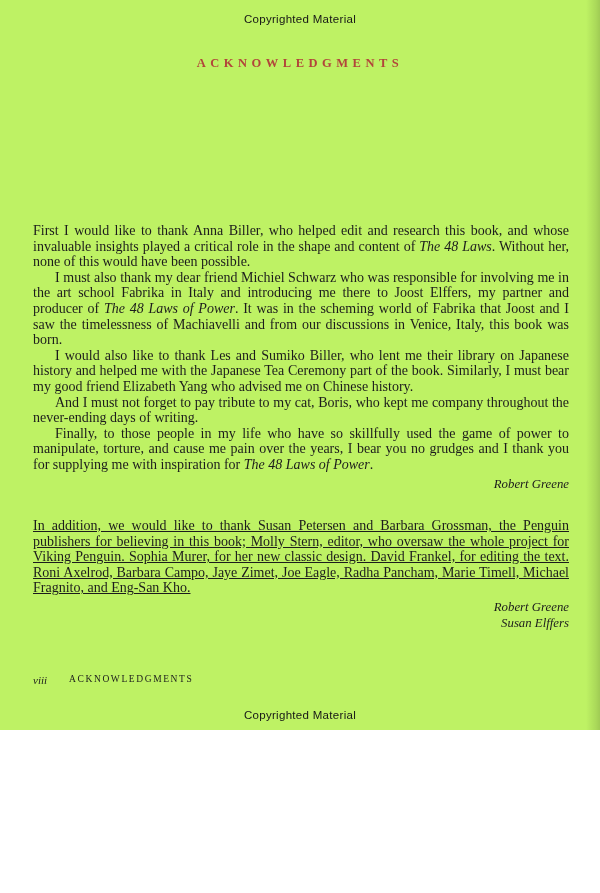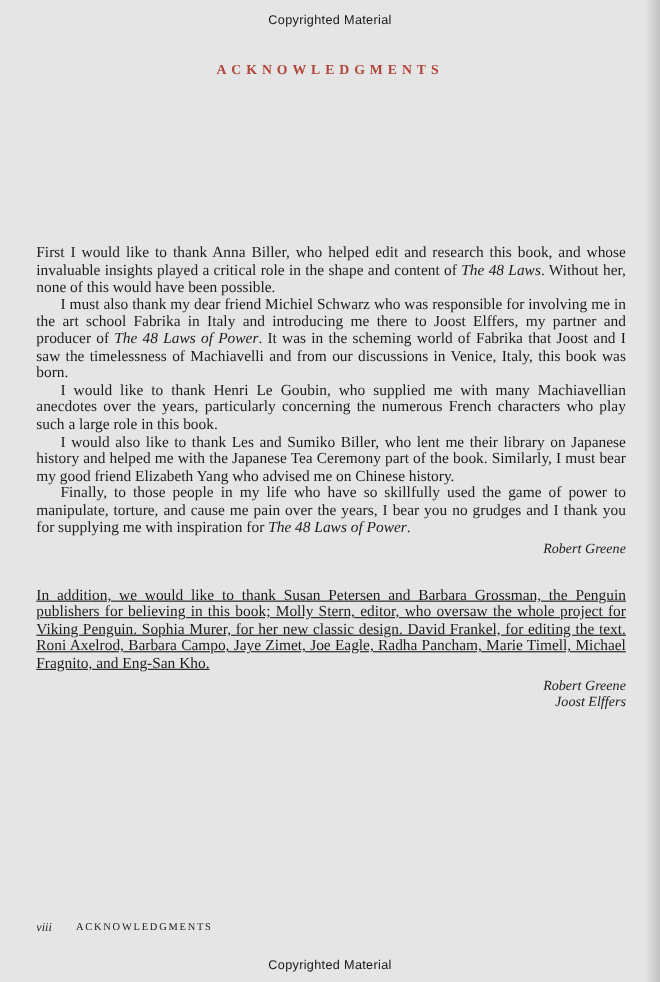--- a/index.html
+++ b/index.html
@@ -5,23 +5,23 @@
   * { margin: 0; padding: 0; box-sizing: border-box; }
 
   html, body {
     background: #ffffff;
     font-family: "Liberation Serif", serif;
   }
 
   .page {
     position: relative;
     width: 600px;
-    height: 893px;
+    height: 730px;
     margin: 0 auto;
-    background: #e5e5e5;
+    background: #bef264;
     color: #1c1c1c;
     overflow: hidden;
   }
 
   
   .scan-edge {
     position: absolute;
     top: 0; right: 0; bottom: 0;
     width: 14px;
     background: linear-gradient(to right, rgba(0,0,0,0) 0%, rgba(0,0,0,0.10) 70%, rgba(0,0,0,0.16) 100%);
@@ -83,21 +83,21 @@
     font-size: 12.8px;
     line-height: 15.6px;
     color: #1c1c1c;
   }
 
   .footer {
     position: absolute;
     left: 33px;
     bottom: 44px;
     display: flex;
-    align-items: center;
+    align-items: flex-start;
     gap: 22px;
   }
   .footer .page-number {
     font-style: italic;
     font-size: 11px;
     color: #1c1c1c;
   }
   .footer .section-title {
     font-size: 9.5px;
     letter-spacing: 1.6px;
@@ -113,34 +113,34 @@
 
   <div class="copyright-line copyright-top">Copyrighted Material</div>
 
   <div class="heading" style="color: rgb(178, 69, 58);">ACKNOWLEDGMENTS</div>
 
   <div class="body-block">
 
     <div>
         <p class="para"><span>First I would like to thank Anna Biller, who helped edit and research this book, and whose invaluable insights played a critical role in the shape and content of </span><em>The 48 Laws</em><span>. Without her, none of this would have been possible.</span></p>
         <p class="para indent"><span>I must also thank my dear friend Michiel Schwarz who was responsible for involving me in the art school Fabrika in Italy and introducing me there to Joost Elffers, my partner and producer of </span><em>The 48 Laws of Power</em><span>. It was in the scheming world of Fabrika that Joost and I saw the timelessness of Machiavelli and from our discussions in Venice, Italy, this book was born.</span></p>
-        <p class="para indent"><span>I would like to thank Henri Le Goubin, who supplied me with many Machiavellian anecdotes over the years, particularly concerning the numerous French characters who play such a large role in this book.</span></p>
         <p class="para indent"><span>I would also like to thank Les and Sumiko Biller, who lent me their library on Japanese history and helped me with the Japanese Tea Ceremony part of the book. Similarly, I must bear my good friend Elizabeth Yang who advised me on Chinese history.</span></p>
+        <p class="para indent"><span>And I must not forget to pay tribute to my cat, Boris, who kept me company throughout the never-ending days of writing.</span></p>
         <p class="para indent"><span>Finally, to those people in my life who have so skillfully used the game of power to manipulate, torture, and cause me pain over the years, I bear you no grudges and I thank you for supplying me with inspiration for </span><em>The 48 Laws of Power</em><span>.</span></p>
       </div>
 
     <div class="signature">Robert Greene</div>
 
     <div class="addendum">
         <p class="para"><span>In addition, we would like to thank Susan Petersen and Barbara Grossman, the Penguin publishers for believing in this book; Molly Stern, editor, who oversaw the whole project for Viking Penguin. Sophia Murer, for her new classic design. David Frankel, for editing the text. Roni Axelrod, Barbara Campo, Jaye Zimet, Joe Eagle, Radha Pancham, Marie Timell, Michael Fragnito, and Eng-San Kho.</span></p>
       </div>
 
     <div class="signature-block">
       <div>Robert Greene</div>
-      <div>Joost Elffers</div>
+      <div>Susan Elffers</div>
     </div>
 
   </div>
 
   <div class="footer">
     <span class="page-number">viii</span>
     <span class="section-title">ACKNOWLEDGMENTS</span>
   </div>
 
   <div class="copyright-line copyright-bottom">Copyrighted Material</div>

